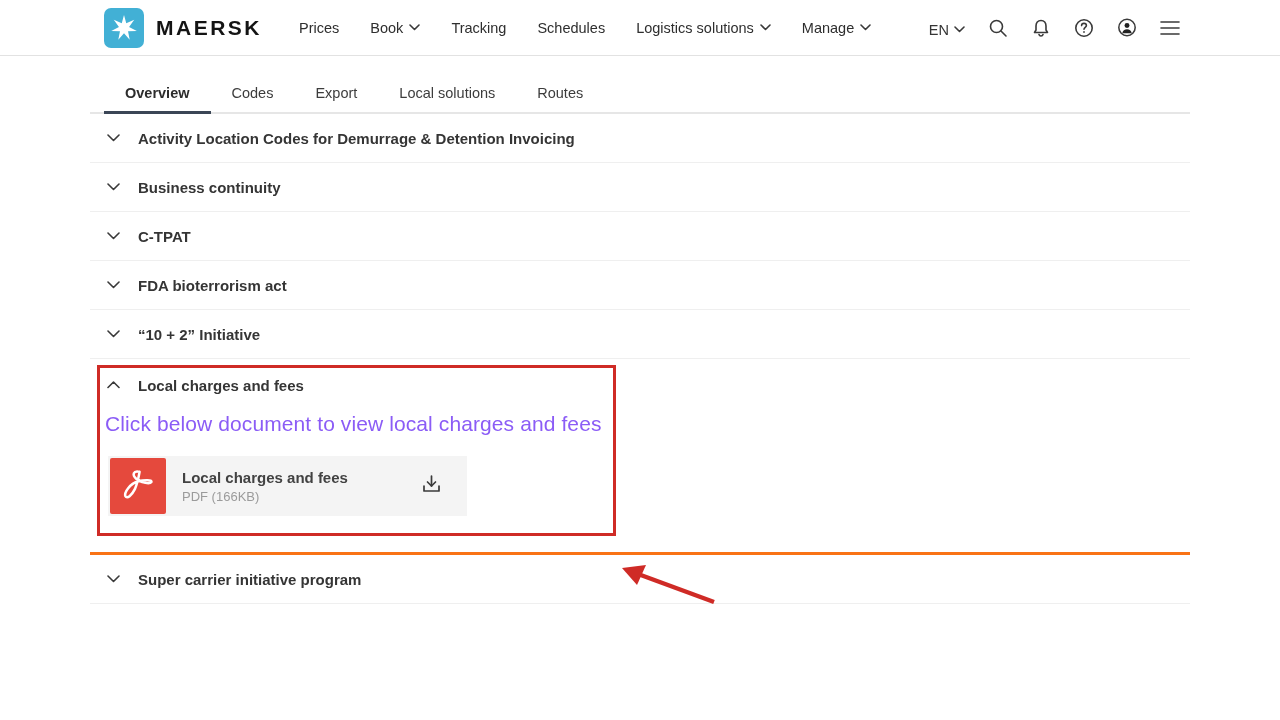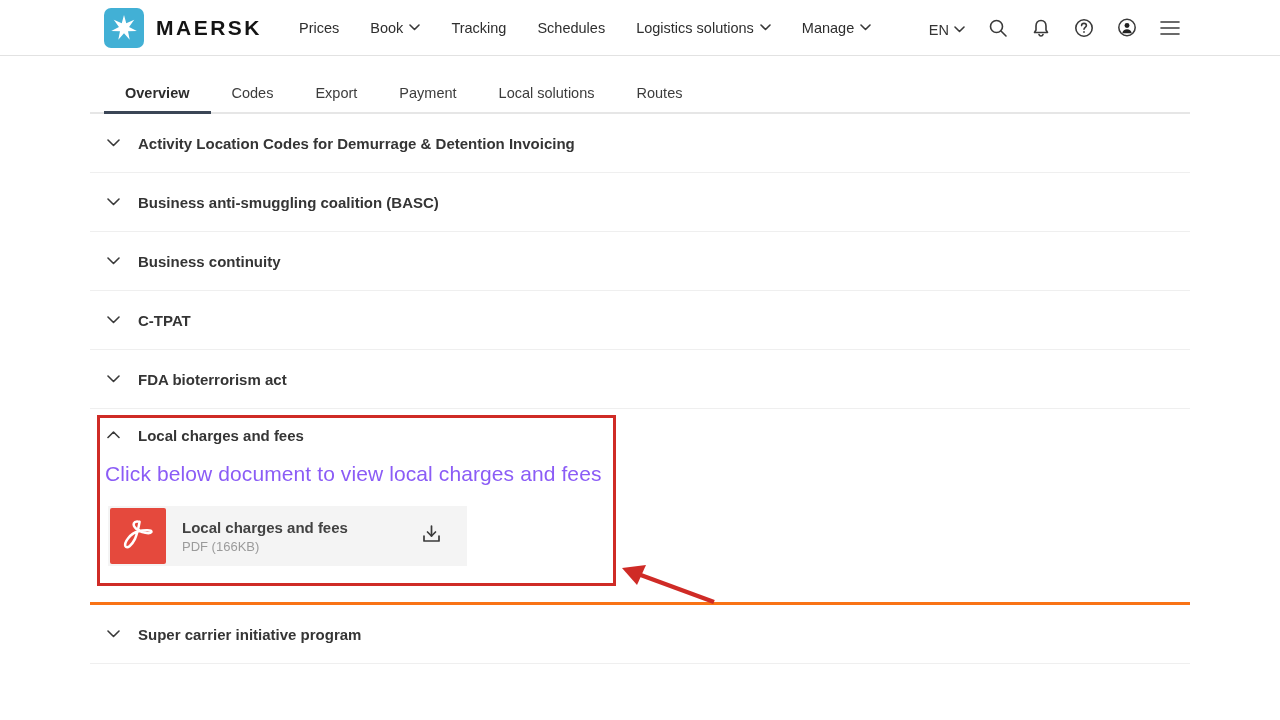--- a/index.html
+++ b/index.html
@@ -21,21 +21,21 @@
   svg.ic { stroke:#3a3a3a; fill:none; stroke-width:1.6; stroke-linecap:round; stroke-linejoin:round; }
 
   
   .content { padding:0 90px; position:relative; }
   .tabbar { margin-top:17px; display:flex; padding-left:14px; border-bottom:2px solid #e6e6e6; }
   .tab { padding:12px 21px 10px 21px; font-size:14.5px; color:#3c3c3c; cursor:pointer;
     margin-bottom:-2px; border-bottom:2px solid transparent; }
   .tab.active { border-bottom:3px solid #3b4656; font-weight:bold; color:#2c2c2c; }
 
   
-  .acc-row { height:59px; display:flex; align-items:center; gap:17px;
+  .acc-row { height:49px; display:flex; align-items:center; gap:17px;
     padding-left:17px; border-bottom:1px solid #efefef; cursor:pointer; }
   .acc-title { font-size:15px; font-weight:bold; color:#353535; }
   .chev { flex:0 0 14px; display:flex; align-items:center; }
 
   .acc-expanded { position:relative; border-bottom:3px solid #f97316; padding-bottom:36px; }
   .acc-exp-header { height:46px; display:flex; align-items:center; gap:17px;
     padding-left:17px; padding-top:6px; cursor:pointer; }
   .exp-heading { font-size:21px; font-weight:normal; color:#8b5cf6;
     margin:7px 0 20px 15px; letter-spacing:0.1px; }
 
@@ -136,64 +136,63 @@
       </span>
   </div>
 </div>
 
 <div class="content">
 
   <div class="tabbar">
     <span class="tab active">Overview</span>
     <span class="tab">Codes</span>
     <span class="tab">Export</span>
-    <span class="tab">Payment</span>
     <span class="tab">Local solutions</span>
     <span class="tab">Routes</span>
   </div>
 
   <div class="acc-row">
     <span class="chev">
         <svg class="ic" width="13" height="8" viewBox="0 0 13 8">
           <polyline points="1,1 6.5,6.5 12,1"></polyline>
         </svg>
       </span>
     <span class="acc-title">Activity Location Codes for Demurrage &amp; Detention Invoicing</span>
   </div>
   <div class="acc-row">
     <span class="chev">
         <svg class="ic" width="13" height="8" viewBox="0 0 13 8">
           <polyline points="1,1 6.5,6.5 12,1"></polyline>
         </svg>
       </span>
-    <span class="acc-title">Business anti-smuggling coalition (BASC)</span>
-  </div>
-  <div class="acc-row">
-    <span class="chev">
-        <svg class="ic" width="13" height="8" viewBox="0 0 13 8">
-          <polyline points="1,1 6.5,6.5 12,1"></polyline>
-        </svg>
-      </span>
     <span class="acc-title">Business continuity</span>
   </div>
   <div class="acc-row">
     <span class="chev">
         <svg class="ic" width="13" height="8" viewBox="0 0 13 8">
           <polyline points="1,1 6.5,6.5 12,1"></polyline>
         </svg>
       </span>
     <span class="acc-title">C-TPAT</span>
   </div>
   <div class="acc-row">
     <span class="chev">
         <svg class="ic" width="13" height="8" viewBox="0 0 13 8">
           <polyline points="1,1 6.5,6.5 12,1"></polyline>
         </svg>
       </span>
     <span class="acc-title">FDA bioterrorism act</span>
+  </div>
+  <div class="acc-row">
+    <span class="chev">
+        <svg class="ic" width="13" height="8" viewBox="0 0 13 8">
+          <polyline points="1,1 6.5,6.5 12,1"></polyline>
+        </svg>
+      </span>
+    <span class="acc-title">“10 + 2” Initiative</span>
   </div>
 
   <div class="acc-expanded">
     <div class="acc-exp-header">
       <span class="chev">
           <svg class="ic" width="13" height="8" viewBox="0 0 13 8">
             <polyline points="1,6.5 6.5,1 12,6.5"></polyline>
           </svg>
         </span>
       <span class="acc-title">Local charges and fees</span>

